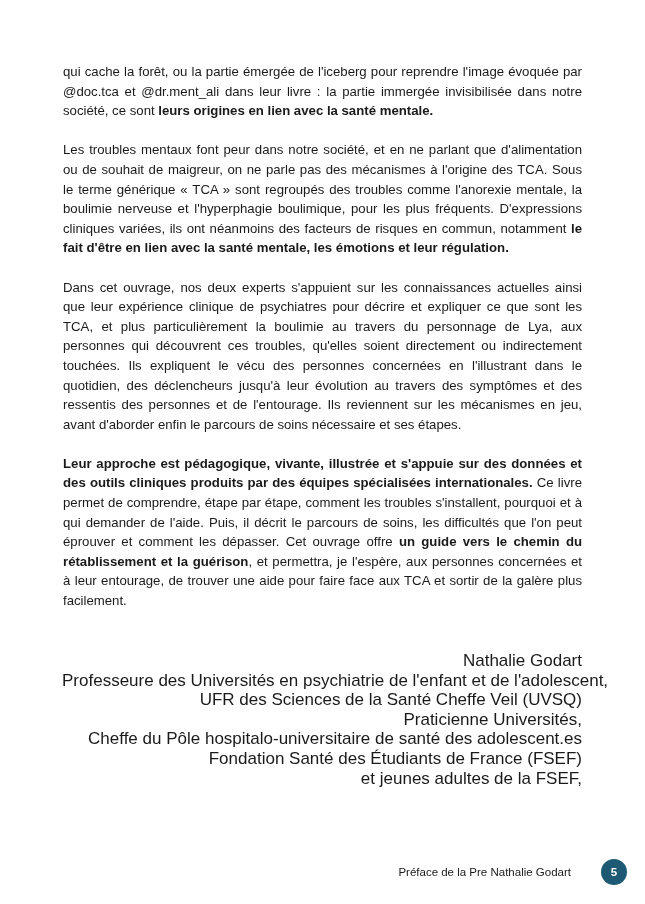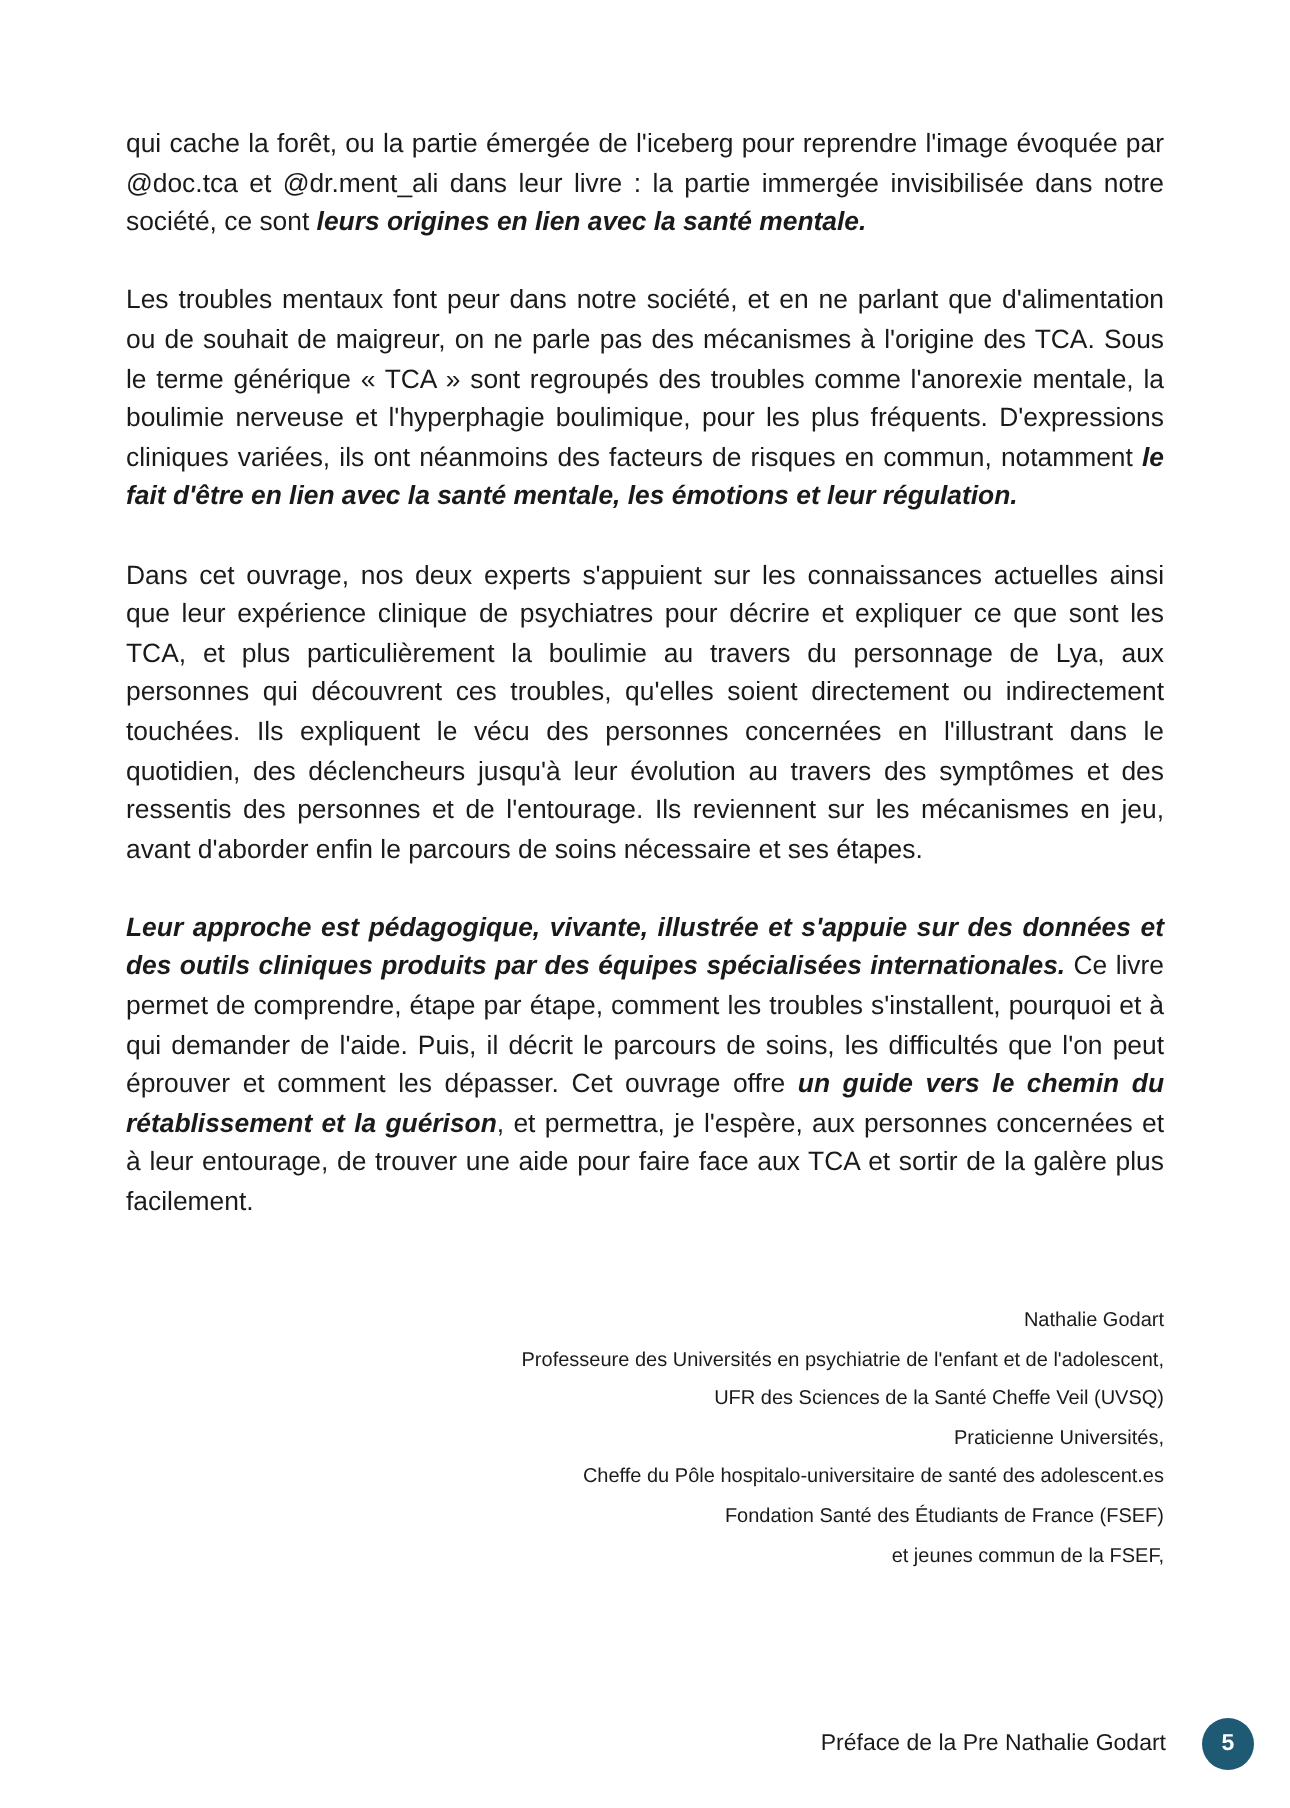--- a/index.html
+++ b/index.html
@@ -15,38 +15,38 @@
     position: absolute;
     left: 63px;
     top: 62px;
     width: 519px;
     font-size: 13.2px;
     line-height: 19.6px;
     text-align: justify;
     hyphens: manual;
   }
   .para { margin: 0 0 19.6px 0; }
-  .para b { font-weight: bold; font-style: italic; }
+  .para b { font-weight: bold; }
   .signature {
     position: absolute;
     right: 63px;
     top: 651px;
     width: 520px;
     text-align: right;
-    font-size: 10px;
+    font-size: 17px;
     line-height: 19.6px;
   }
   .signature div { white-space: nowrap; }
   .footer {
     position: absolute;
     top: 859px;
     right: 18px;
     display: flex;
     align-items: center;
-    gap: 18px;
+    gap: 30px;
   }
   .footer-text {
     font-size: 11.5px;
     color: #1a1a1a;
   }
   .page-number {
     width: 26px; height: 26px;
     border-radius: 50%;
     background: #1f5a74;
     color: #ffffff;
@@ -75,19 +75,19 @@
   </p>
 </div>
 
 <div class="signature">
   <div>Nathalie Godart</div>
   <div>Professeure des Universités en psychiatrie de l'enfant et de l'adolescent,</div>
   <div>UFR des Sciences de la Santé Cheffe Veil (UVSQ)</div>
   <div>Praticienne Universités,</div>
   <div>Cheffe du Pôle hospitalo-universitaire de santé des adolescent.es</div>
   <div>Fondation Santé des Étudiants de France (FSEF)</div>
-  <div>et jeunes commun de la FSEF,</div>
+  <div>et jeunes adultes de la FSEF,</div>
 </div>
 
 <div class="footer">
   <span class="footer-text">Préface de la Pre Nathalie Godart</span>
   <span class="page-number">5</span>
 </div>
 
 </body></html>

